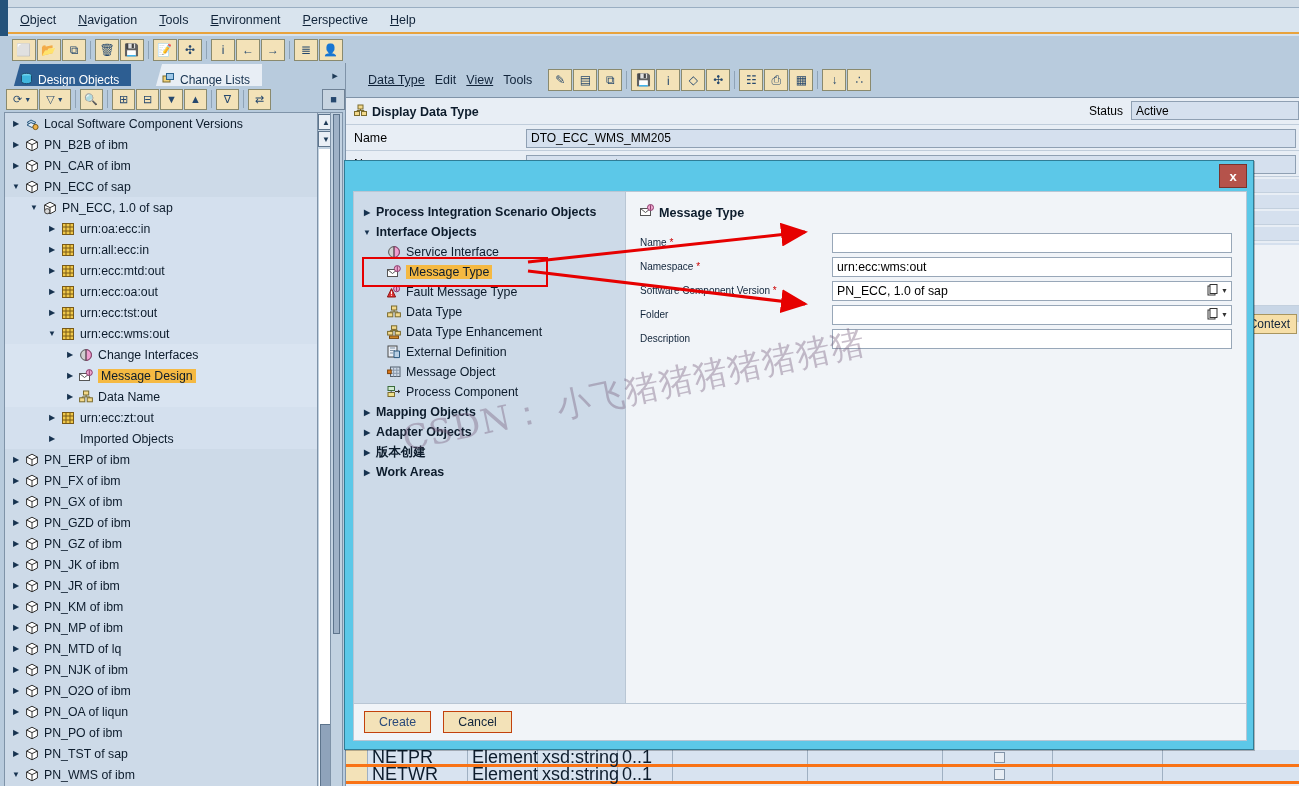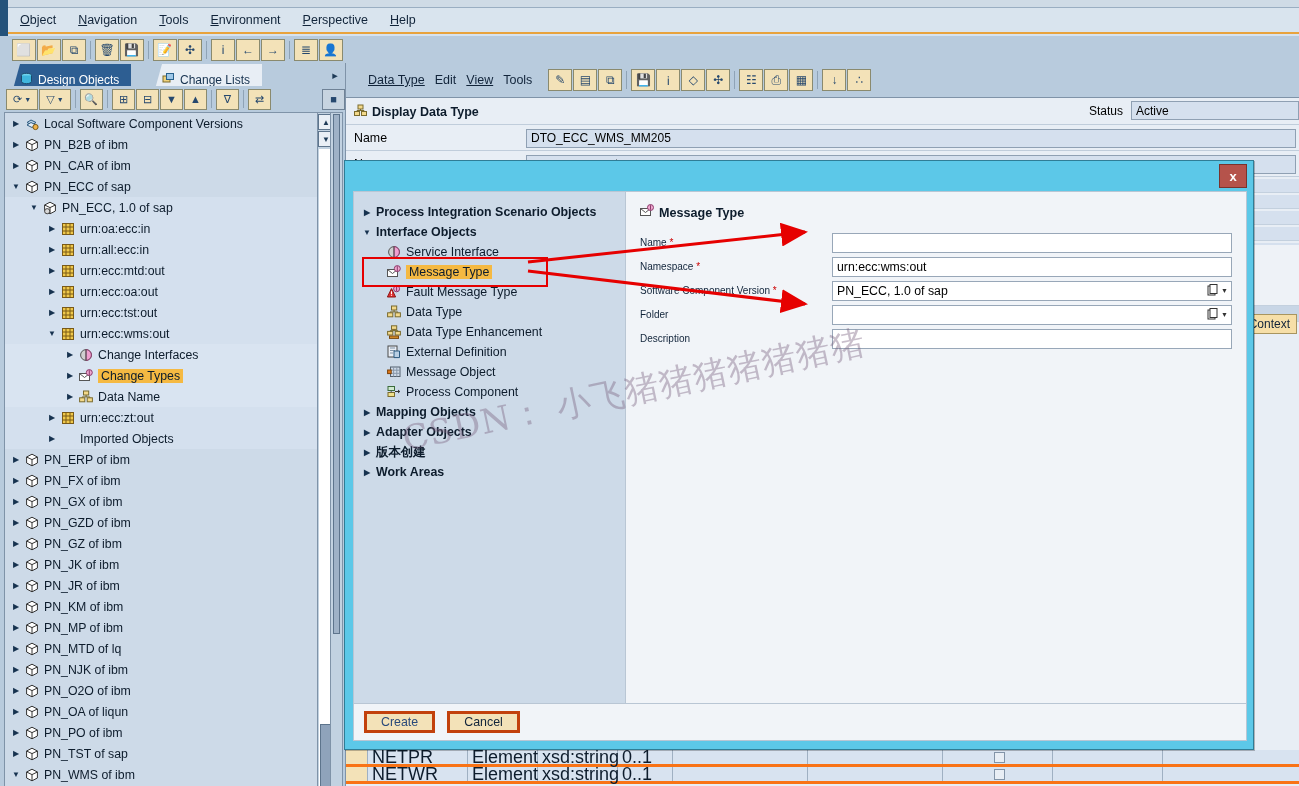--- a/index.html
+++ b/index.html
@@ -277,21 +277,21 @@
     padding-right:2px;
   }
 
   .dlg-footer {
     position: absolute; left: 8px; bottom: 8px; width: 894px; height: 38px;
     background: #f1f4f8; border:1px solid #b9c6d4;
     display:flex; align-items:center; gap: 12px; padding-left: 10px;
   }
   .dbtn {
     height: 22px; min-width: 64px; padding: 0 14px;
-    background:#f3e2b8; border:3px solid #c2410c;
+    background:#f3e2b8; border:1px solid #c2410c;
     display:flex;align-items:center;justify-content:center;
     font-size:12.4px; color:#11243a; cursor:pointer;
   }
   .dbtn.primary { color:#2a4a7a; }
 
   
   .arrows { position:absolute; left:0; top:0; width:1299px; height:786px; pointer-events:none; }
 
   
   .wm {
@@ -553,21 +553,21 @@
         <div class="treerow sel" style="padding-left: 58px;">
           <span class="twist">▶</span>
           <span class="tnode-icon">
             <svg width="14" height="14" viewBox="0 0 14 14">
               <rect x="0.5" y="4.5" width="10" height="7" fill="#ffffff" stroke="#555"></rect>
               <path d="M0.5 4.5L5.5 8.5L10.5 4.5" fill="none" stroke="#555"></path>
               <circle cx="10.3" cy="3.6" r="3" fill="#f0a8d0" stroke="#8b3a6b"></circle>
               <path d="M10.3 1.2v4.8" stroke="#8b3a6b"></path>
             </svg>
           </span>
-          <span class="tlabel hl">Change Types</span>
+          <span class="tlabel hl">Message Design</span>
         </div>
         <div class="treerow sel" style="padding-left: 58px;">
           <span class="twist">▶</span>
           <span class="tnode-icon">
             <svg width="14" height="14" viewBox="0 0 14 14">
               <rect x="4.5" y="1" width="5.2" height="4" fill="#f3d98a" stroke="#7a6b2e"></rect>
               <rect x="0.6" y="7.8" width="5.2" height="4" fill="#f3d98a" stroke="#7a6b2e"></rect>
               <rect x="8.2" y="7.8" width="5.2" height="4" fill="#f3d98a" stroke="#7a6b2e"></rect>
               <path d="M7.1 5v2M3.2 7.8V6.9h7.6V7.8" stroke="#7a6b2e" fill="none"></path>
             </svg>

